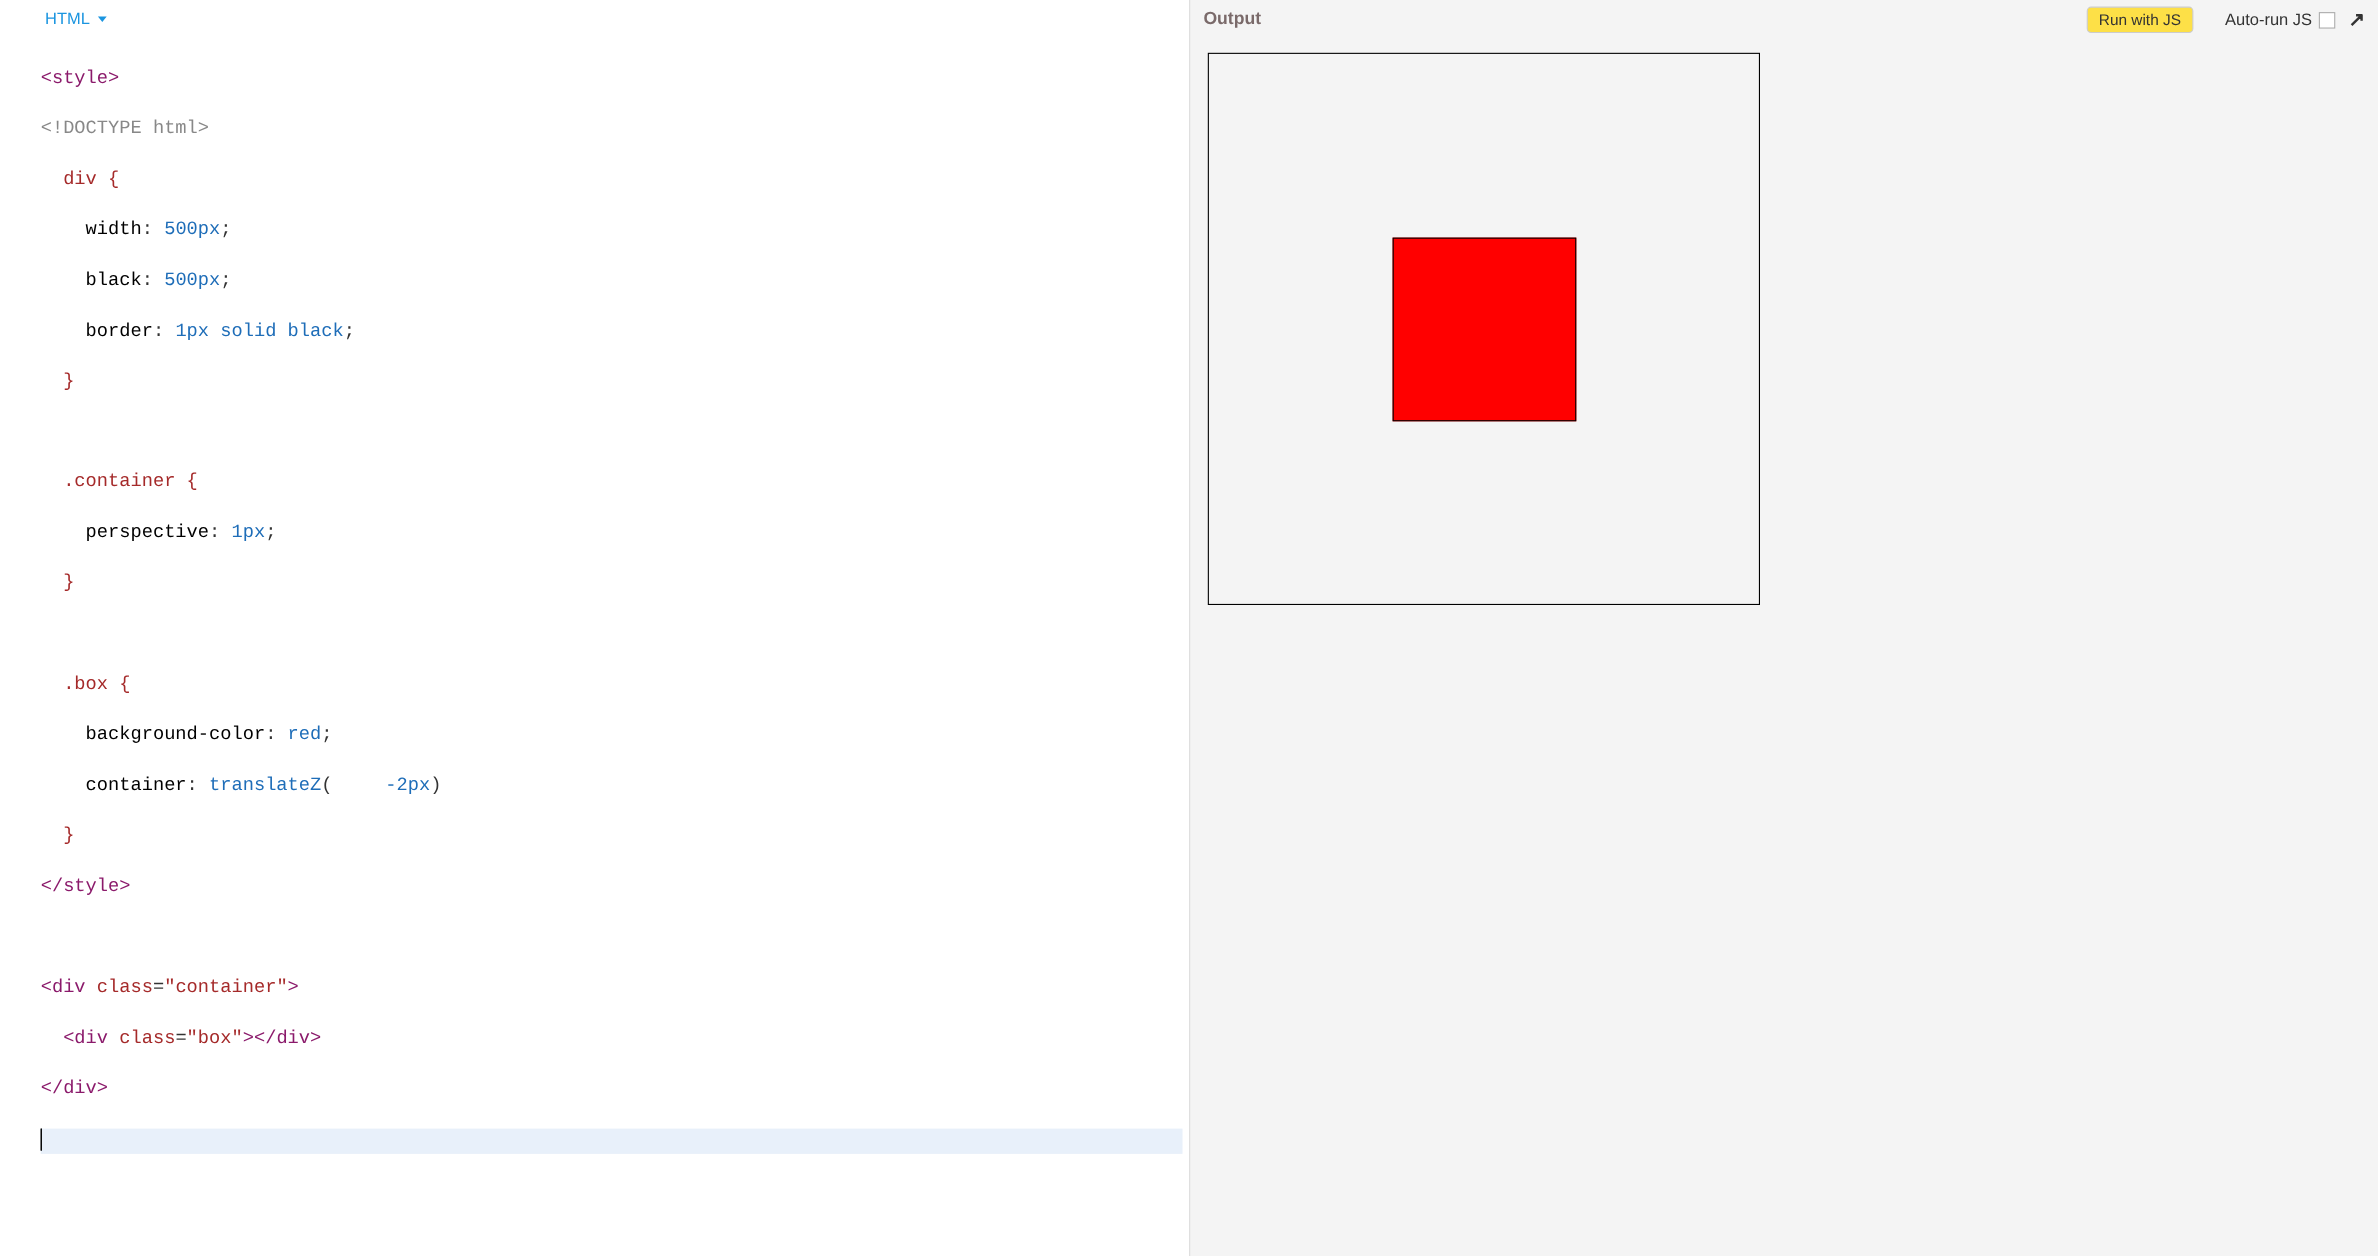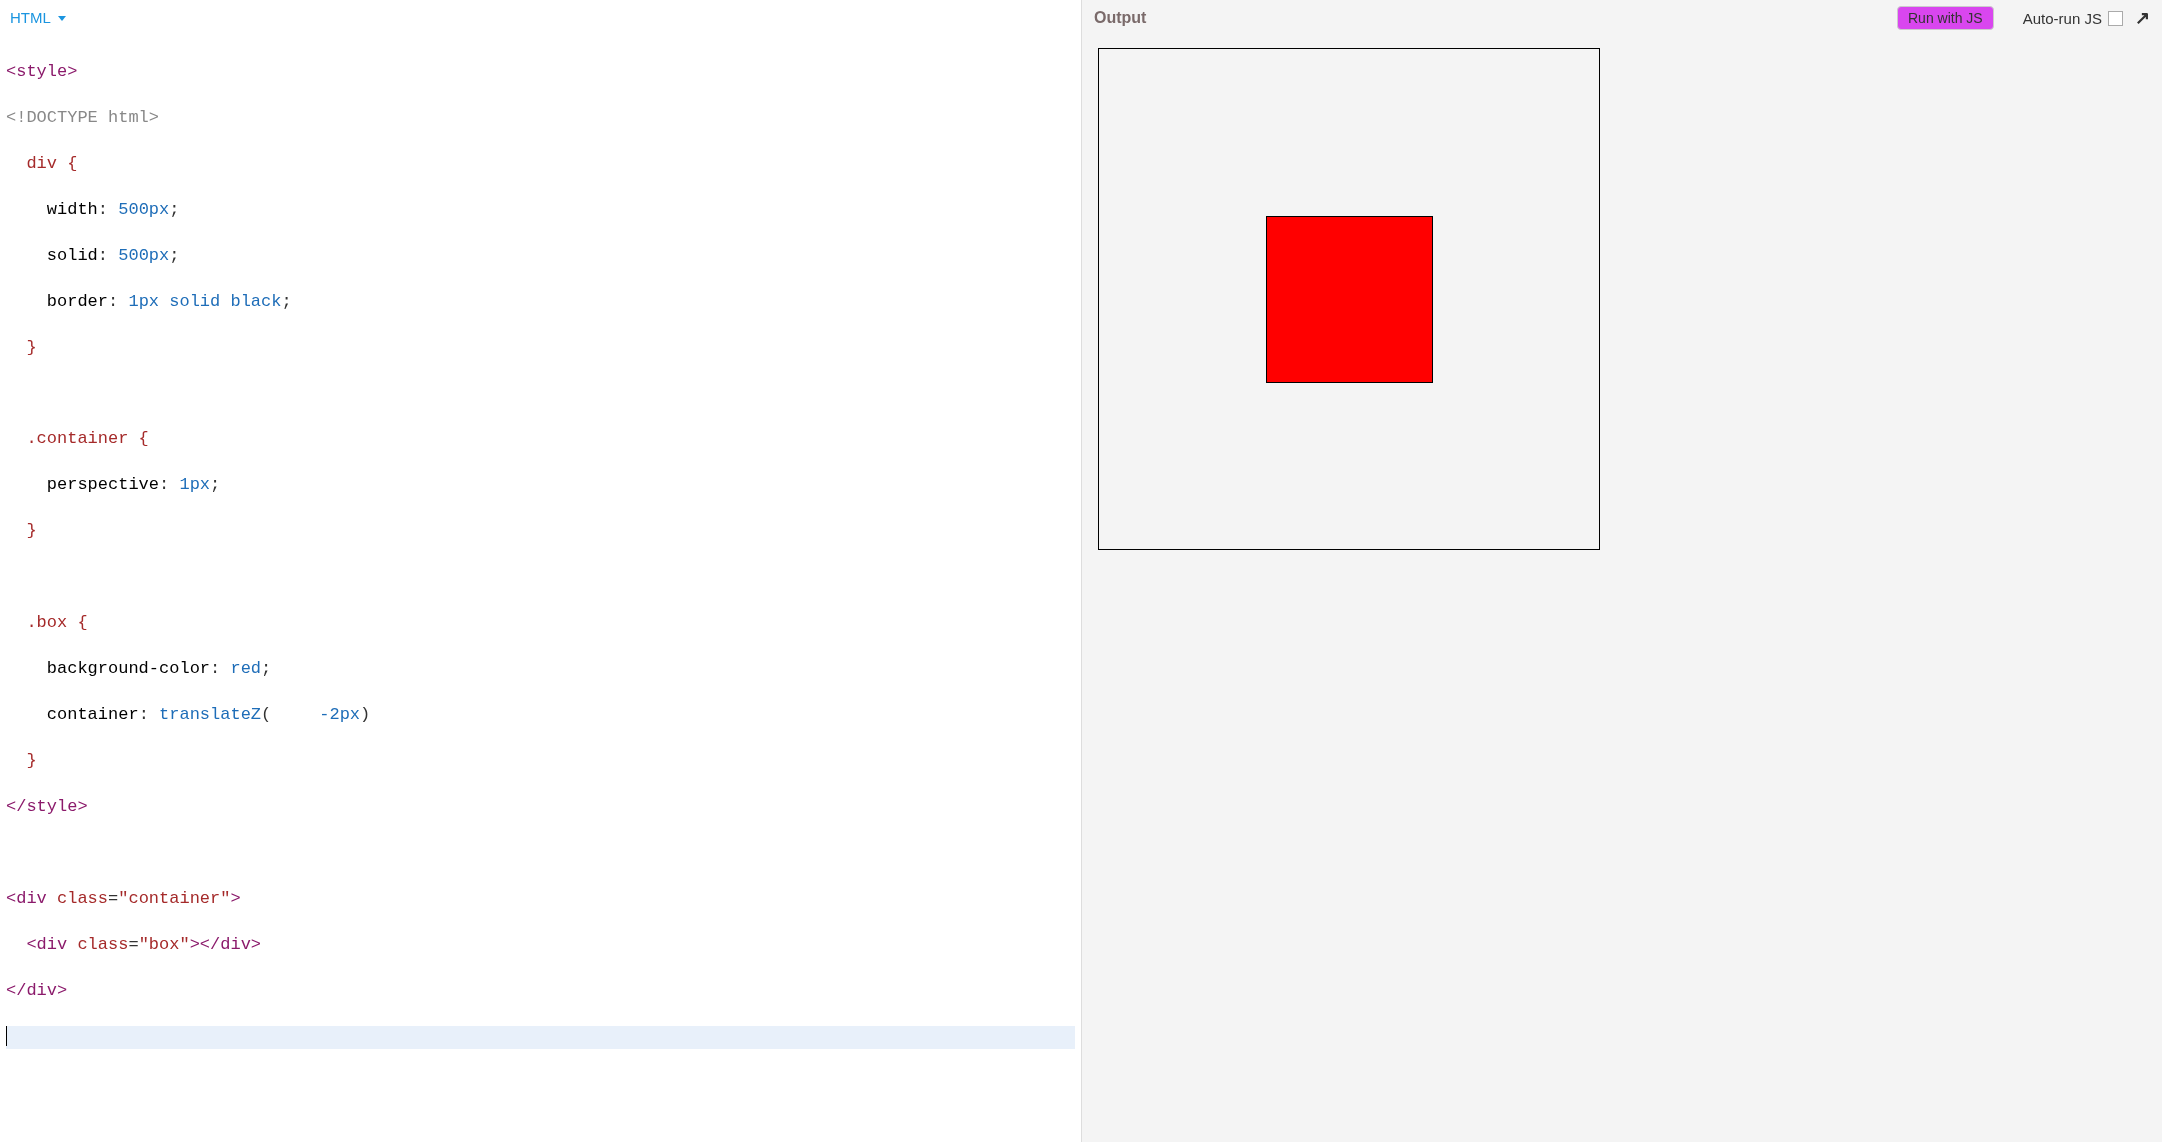--- a/index.html
+++ b/index.html
@@ -11,20 +11,21 @@
       font-family: -apple-system, BlinkMacSystemFont, "Segoe UI", Helvetica, Arial, sans-serif;
       display: flex;
       height: 100vh;
       overflow: hidden;
     }
     .left-panel {
       width: 50%;
       background: #ffffff;
       display: flex;
       flex-direction: column;
+      padding-left: 31px;
     }
     .right-panel {
       width: 50%;
       background: #f4f4f4;
       display: flex;
       flex-direction: column;
       border-left: 1px solid #ddd;
     }
     .panel-header {
       padding: 6px 10px;
@@ -59,21 +60,21 @@
       color: #7a6a6a;
       font-weight: 600;
       font-size: 16px;
     }
     .right-controls {
       display: flex;
       align-items: center;
       gap: 12px;
     }
     .run-button {
-      background: #d946ef;
+      background: #fde047;
       border: 1px solid #ccc;
       border-radius: 4px;
       padding: 3px 10px;
       font-size: 14px;
       cursor: pointer;
       color: #333;
     }
     .autorun {
       display: flex;
       align-items: center;
@@ -161,21 +162,21 @@
     <span class="left-header">
       <span>HTML</span>
       <span class="dropdown-arrow"></span>
     </span>
   </div>
   <div class="code-area">
 <div class="code-line"><span class="t-tag">&lt;style&gt;</span></div>
 <div class="code-line"><span class="t-doctype">&lt;!DOCTYPE html&gt;</span></div>
 <div class="code-line"><span class="t-selector">  div {</span></div>
 <div class="code-line"><span class="t-property">    width</span><span class="t-punc">: </span><span class="t-value">500px</span><span class="t-punc">;</span></div>
-<div class="code-line"><span class="t-property">    solid</span><span class="t-punc">: </span><span class="t-value">500px</span><span class="t-punc">;</span></div>
+<div class="code-line"><span class="t-property">    black</span><span class="t-punc">: </span><span class="t-value">500px</span><span class="t-punc">;</span></div>
 <div class="code-line"><span class="t-property">    border</span><span class="t-punc">: </span><span class="t-value">1px solid black</span><span class="t-punc">;</span></div>
 <div class="code-line"><span class="t-selector">  }</span></div>
 <div class="code-line"><span></span></div>
 <div class="code-line"><span class="t-selector">  .container {</span></div>
 <div class="code-line"><span class="t-property">    perspective</span><span class="t-punc">: </span><span class="t-value">1px</span><span class="t-punc">;</span></div>
 <div class="code-line"><span class="t-selector">  }</span></div>
 <div class="code-line"><span></span></div>
 <div class="code-line"><span class="t-selector">  .box {</span></div>
 <div class="code-line"><span class="t-property">    background-color</span><span class="t-punc">: </span><span class="t-value">red</span><span class="t-punc">;</span></div>
 <div class="code-line"><span class="t-property">    container</span><span class="t-punc">: </span><span class="t-value">translateZ</span><span class="t-punc">(</span><span class="t-number">-2px</span><span class="t-punc">)</span></div>

